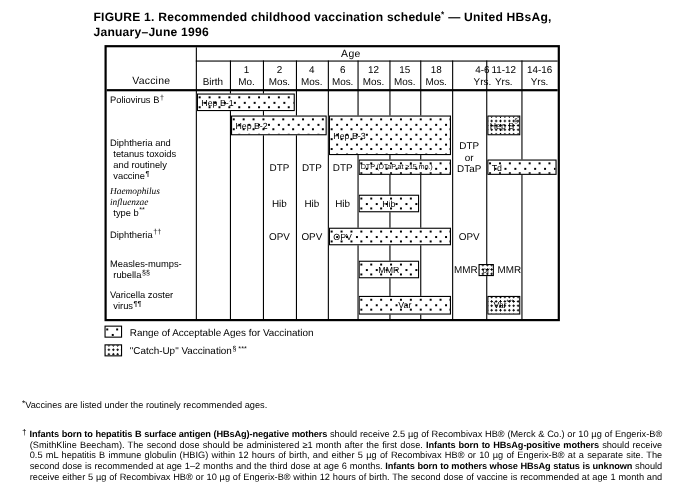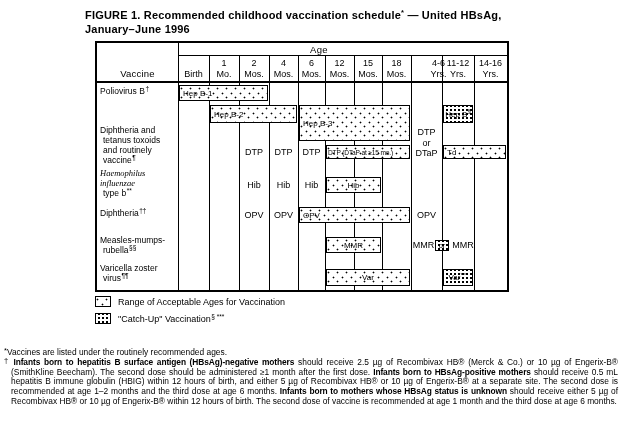--- a/index.html
+++ b/index.html
@@ -30,21 +30,21 @@
     background-image:radial-gradient(circle,#000 0.8px,transparent 1.1px);
     background-size:4px 4px;background-position:1px 2px;}
   .orbox{position:absolute;width:14px;height:11px;border:1px solid #000;box-sizing:border-box;font-size:7.5px;
          display:flex;align-items:center;justify-content:center;z-index:4;}
   .sx{font-size:6.5px;position:relative;top:-3px;margin-left:0.5px;}
   .bsx{font-size:6px;position:relative;top:-3px;}
   .legend-row{position:absolute;left:95px;display:flex;align-items:flex-end;}
   .swatch{display:inline-block;width:16px;height:11px;border:1px solid #000;box-sizing:border-box;margin-right:7px;}
   .legend-label{font-size:9px;}
   .fn{position:absolute;left:4px;top:348px;width:614px;font-size:8.4px;line-height:9.8px;text-align:justify;}
-  .fn p{margin:0;}
+  .fn p{margin:16px;}
   .fn .hang{padding-left:7px;text-indent:-7px;}
   .mk{font-size:7.5px;position:relative;top:-2px;}
   .fn b{letter-spacing:-0.1px;}
 </style>
 </head>
 <body>
 
 <div class="title">
   <div><span>FIGURE 1. Recommended childhood vaccination schedule</span><span class="tsup">*</span><span> — United HBsAg,</span></div>
   <div>January–June 1996</div>

